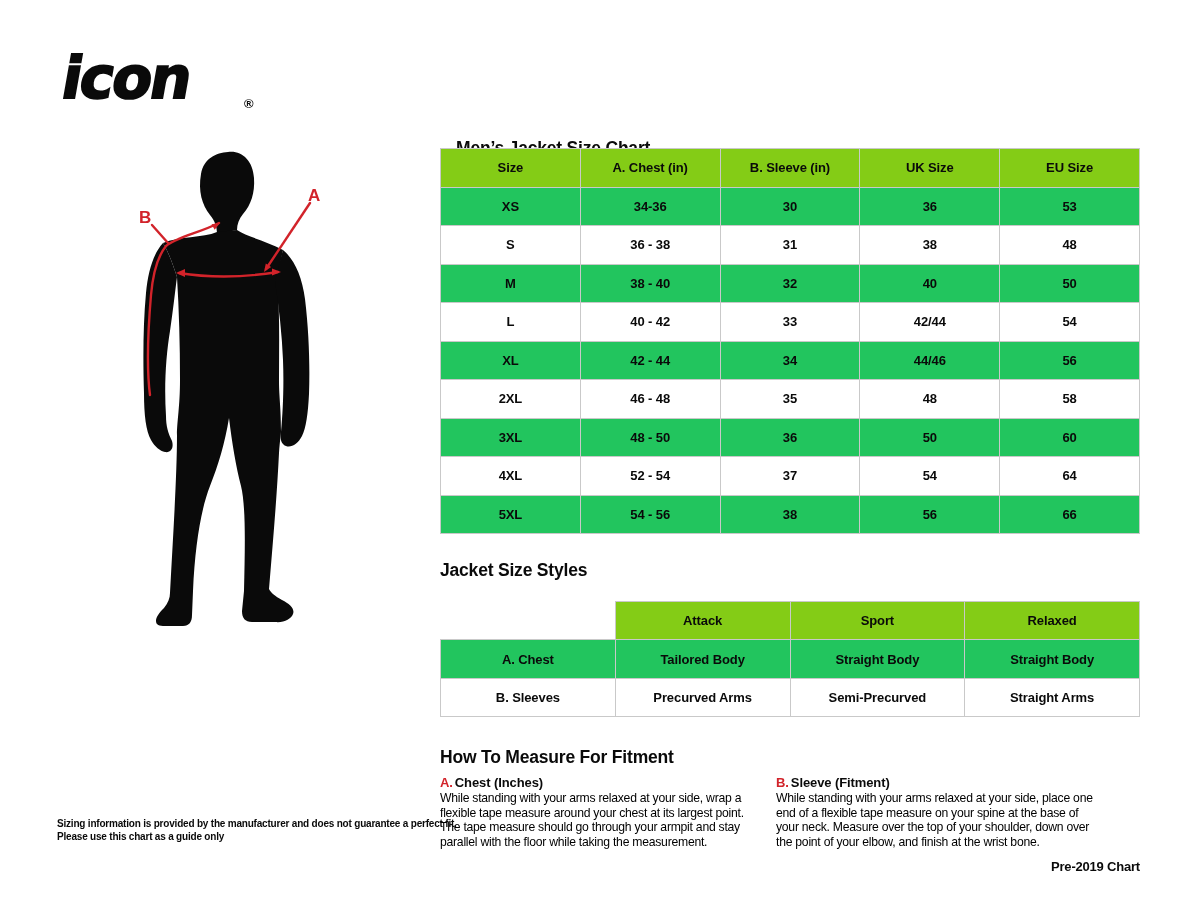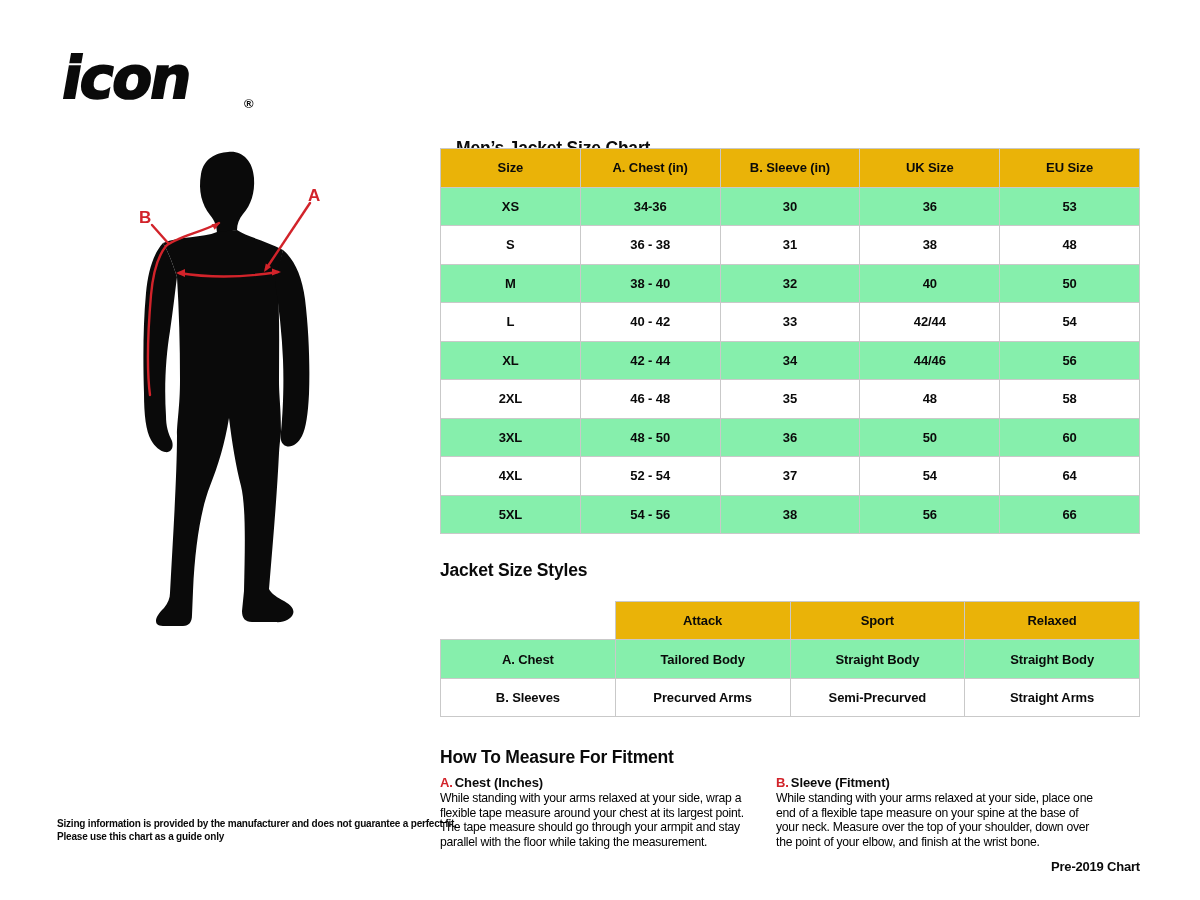--- a/index.html
+++ b/index.html
@@ -25,23 +25,23 @@
   }
 
   
   table{border-collapse:collapse;table-layout:fixed;width:700px;}
   th,td{
     border:1px solid #c9c9c9;text-align:center;vertical-align:middle;
     font-size:13px;letter-spacing:-0.1px;padding:0;
   }
   .size-table th,.size-table td{height:37.5px;}
   .styles-table th,.styles-table td{height:37.4px;}
-  th{background:#eab308;font-weight:bold;}
+  th{background:#84cc16;font-weight:bold;}
   td{font-weight:bold;background:#ffffff;}
-  tr.gray td{background:#86efac;}
+  tr.gray td{background:#22c55e;}
   .styles-table th.blank{border:none;background:transparent;}
 
   
   .measure-grid{
     display:grid;grid-template-columns:324px 324px;column-gap:12px;width:660px;
   }
   .measure-head{font-size:13px;font-weight:bold;letter-spacing:-0.1px;margin-bottom:1px;}
   .measure-head .red{color:var(--accent);margin-right:2px;}
   .measure-col p{
     margin:1px 0 0 0;font-size:12.2px;line-height:14.6px;letter-spacing:-0.25px;color:#000;

